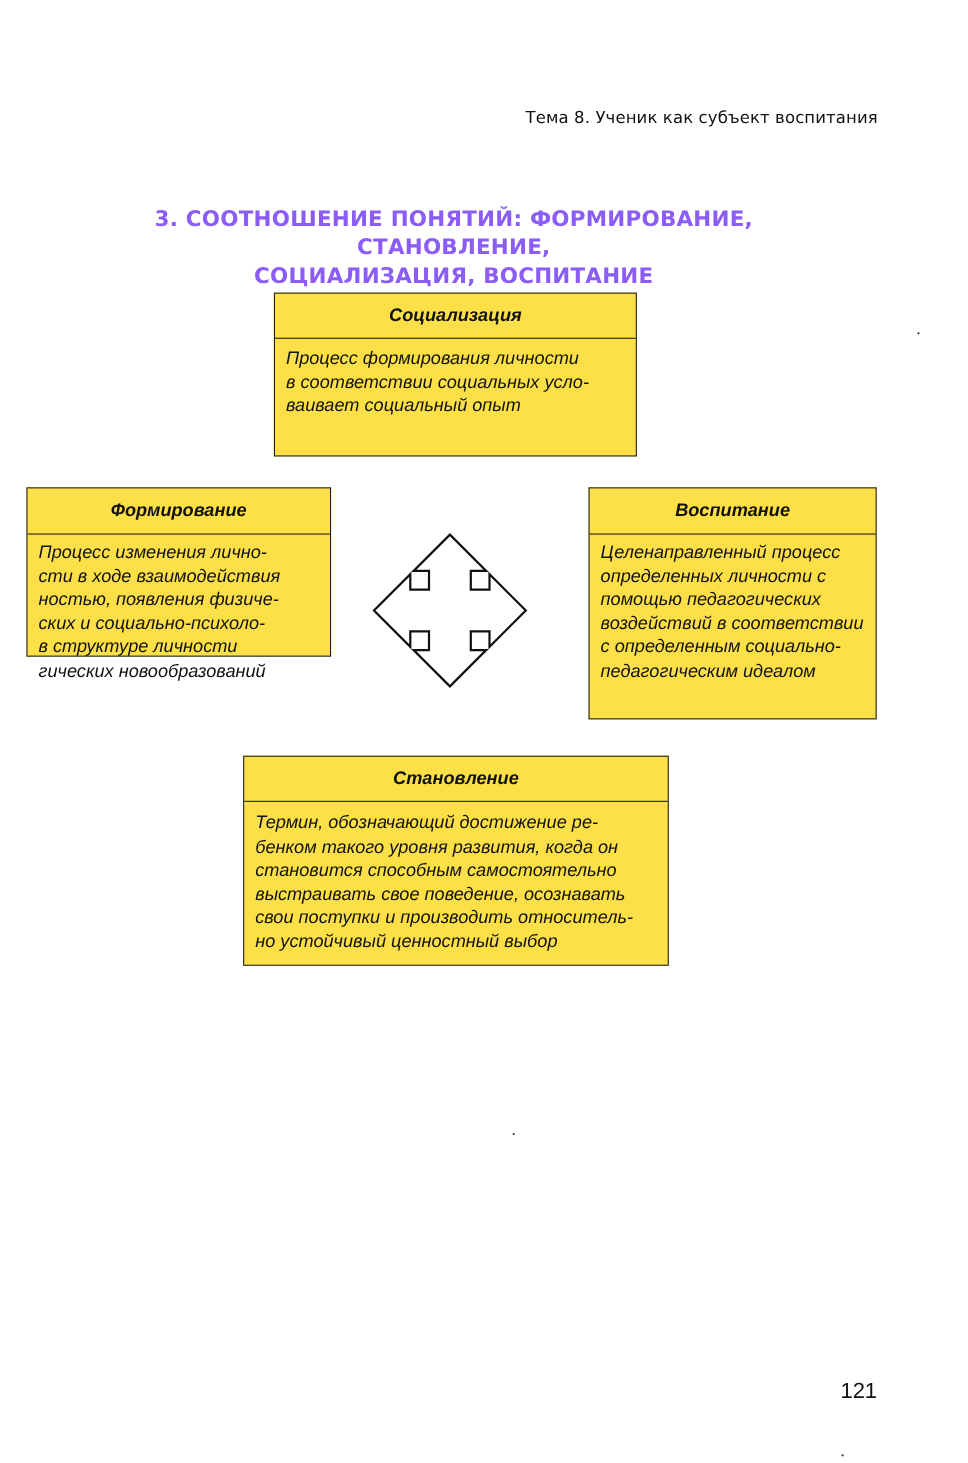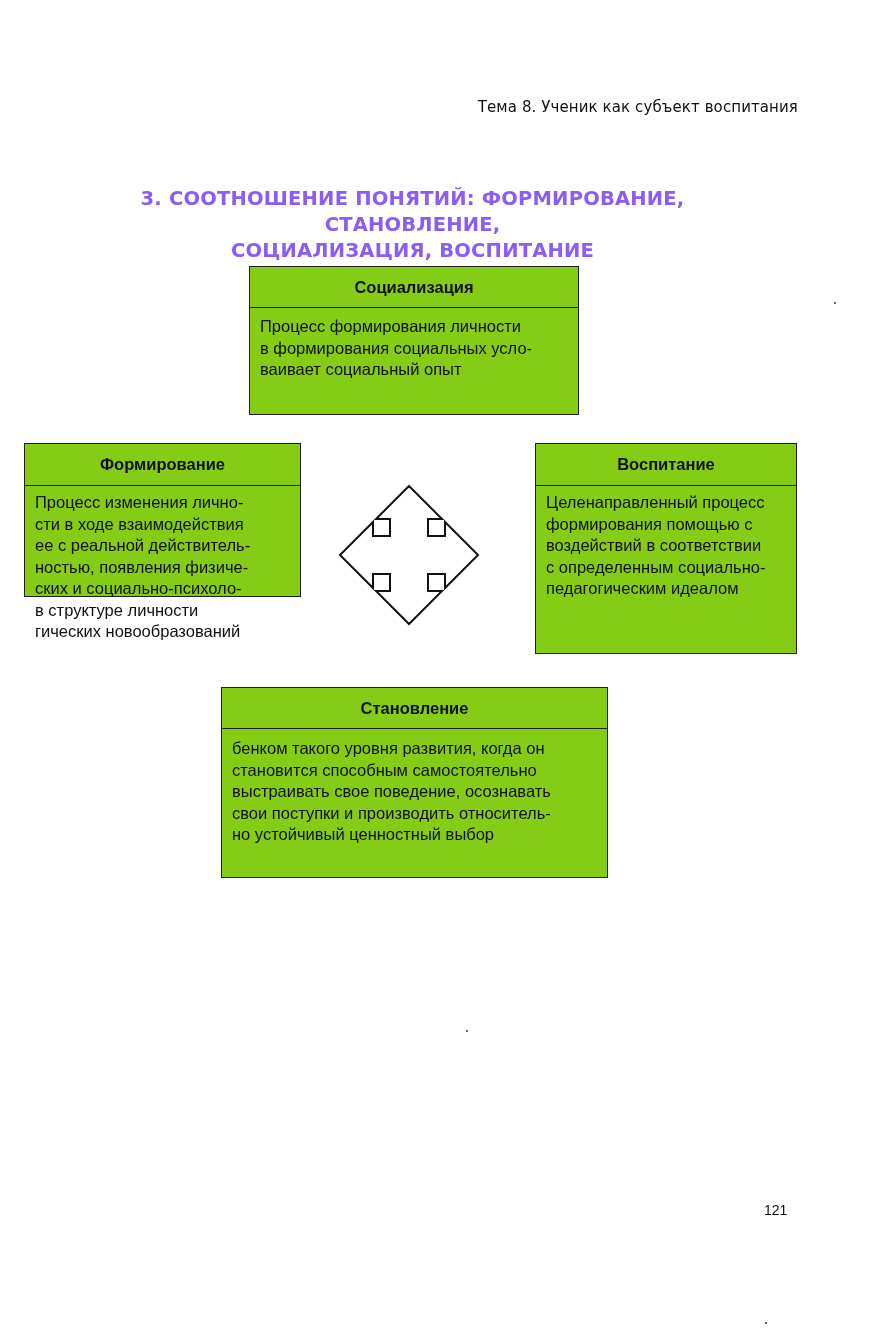--- a/index.html
+++ b/index.html
@@ -33,22 +33,23 @@
       font-family: "DejaVu Sans", sans-serif;
       font-weight: bold;
       font-size: 19.5px;
       line-height: 26px;
       letter-spacing: 0.2px;
       color: #8b5cf6;
     }
     .box {
       position: absolute;
       border: 1.5px solid #222;
-      background: #84cc16;
+      background: #fde047;
       box-sizing: border-box;
+      font-style: italic;
     }
     .box-header {
       border-bottom: 1.5px solid #222;
       text-align: center;
       font-weight: bold;
       font-size: 16.5px;
       height: 40px;
       line-height: 40px;
     }
     .box-body {
@@ -72,23 +73,23 @@
 
     .arrows {
       position: absolute;
       left: 338px;
       top: 484px;
       width: 142px;
       height: 142px;
     }
     .page-number {
       position: absolute;
-      top: 1202px;
+      top: 1254px;
       left: 764px;
-      font-size: 14px;
+      font-size: 20px;
       color: #111;
     }
     .speck {
       position: absolute;
       width: 2px;
       height: 2px;
       background: #333;
       border-radius: 1px;
     }
   </style>
@@ -99,56 +100,57 @@
 
 <div class="section-title">
   <div>3. СООТНОШЕНИЕ ПОНЯТИЙ: ФОРМИРОВАНИЕ, СТАНОВЛЕНИЕ,</div>
   <div>СОЦИАЛИЗАЦИЯ, ВОСПИТАНИЕ</div>
 </div>
 
 <div class="box" id="box-socialization">
   <div class="box-header">Социализация</div>
   <div class="box-body">
     <div>Процесс формирования личности</div>
-    <div>в формирования социальных усло-</div>
+    <div>в соответствии социальных усло-</div>
     <div>ваивает социальный опыт</div>
   </div>
 </div>
 
 <div class="box" id="box-formation">
   <div class="box-header">Формирование</div>
   <div class="box-body">
     <div>Процесс изменения лично-</div>
     <div>сти в ходе взаимодействия</div>
-    <div>ее с реальной действитель-</div>
     <div>ностью, появления физиче-</div>
     <div>ских и социально-психоло-</div>
     <div>в структуре личности</div>
     <div>гических новообразований</div>
   </div>
 </div>
 
 <svg class="arrows" viewBox="0 0 142 142">
   <polygon points="71,2 104,35 90,35 90,52 107,52 107,38 140,71 107,104 107,90 90,90 90,107 104,107 71,140 38,107 52,107 52,90 35,90 35,104 2,71 35,38 35,52 52,52 52,35 38,35" fill="#ffffff" stroke="#111111" stroke-width="2" stroke-linejoin="miter"></polygon>
 </svg>
 
 <div class="box" id="box-upbringing">
   <div class="box-header">Воспитание</div>
   <div class="box-body">
     <div>Целенаправленный процесс</div>
-    <div>формирования помощью с</div>
+    <div>определенных личности с</div>
+    <div>помощью педагогических</div>
     <div>воздействий в соответствии</div>
     <div>с определенным социально-</div>
     <div>педагогическим идеалом</div>
   </div>
 </div>
 
 <div class="box" id="box-becoming">
   <div class="box-header">Становление</div>
   <div class="box-body">
+    <div>Термин, обозначающий достижение ре-</div>
     <div>бенком такого уровня развития, когда он</div>
     <div>становится способным самостоятельно</div>
     <div>выстраивать свое поведение, осознавать</div>
     <div>свои поступки и производить относитель-</div>
     <div>но устойчивый ценностный выбор</div>
   </div>
 </div>
 
 <div class="speck" style="left:834px;top:302px;"></div>
 <div class="speck" style="left:466px;top:1030px;"></div>

